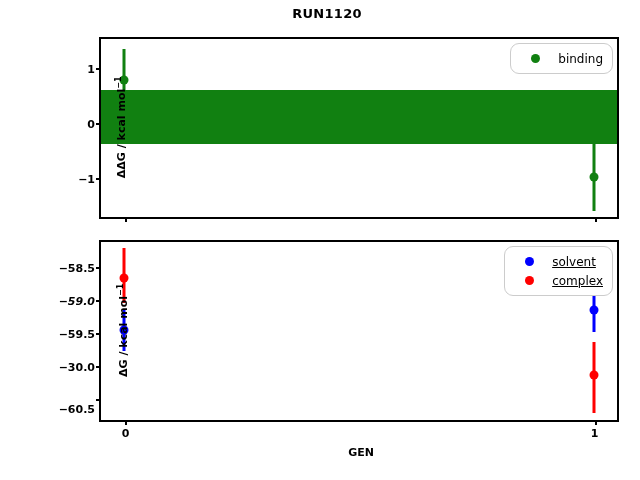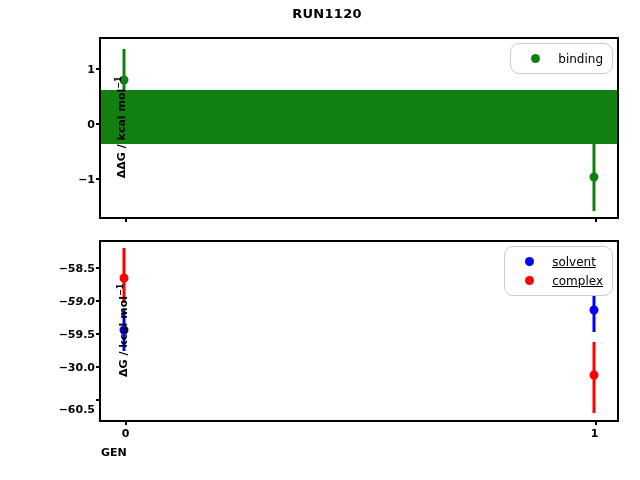--- a/index.html
+++ b/index.html
@@ -48,21 +48,21 @@
   .ylabel{
     position:absolute;
     font-size:11px;font-weight:bold;color:#000;white-space:nowrap;
     transform-origin:50% 50%;
     transform:rotate(-90deg);
   }
   #ylabel-top{left:-60px;top:50%;width:160px;margin-top:-8px;text-align:center;}
   #ylabel-bottom{left:-58px;top:50%;width:160px;margin-top:-8px;text-align:center;}
   .xlabel{
     position:absolute;left:0;width:520px;top:100%;margin-top:26px;
-    font-size:11px;font-weight:bold;color:#000;
+    text-align:center;font-size:11px;font-weight:bold;color:#000;
   }
   .sup{font-size:8px;vertical-align:super;}
 
   
   .errbar{position:absolute;width:3px;transform:translateX(-1.5px);}
   .point{
     position:absolute;width:9px;height:9px;border-radius:50%;
     transform:translate(-4.5px,-4.5px);
   }
   .band{position:absolute;left:0;width:100%;}

